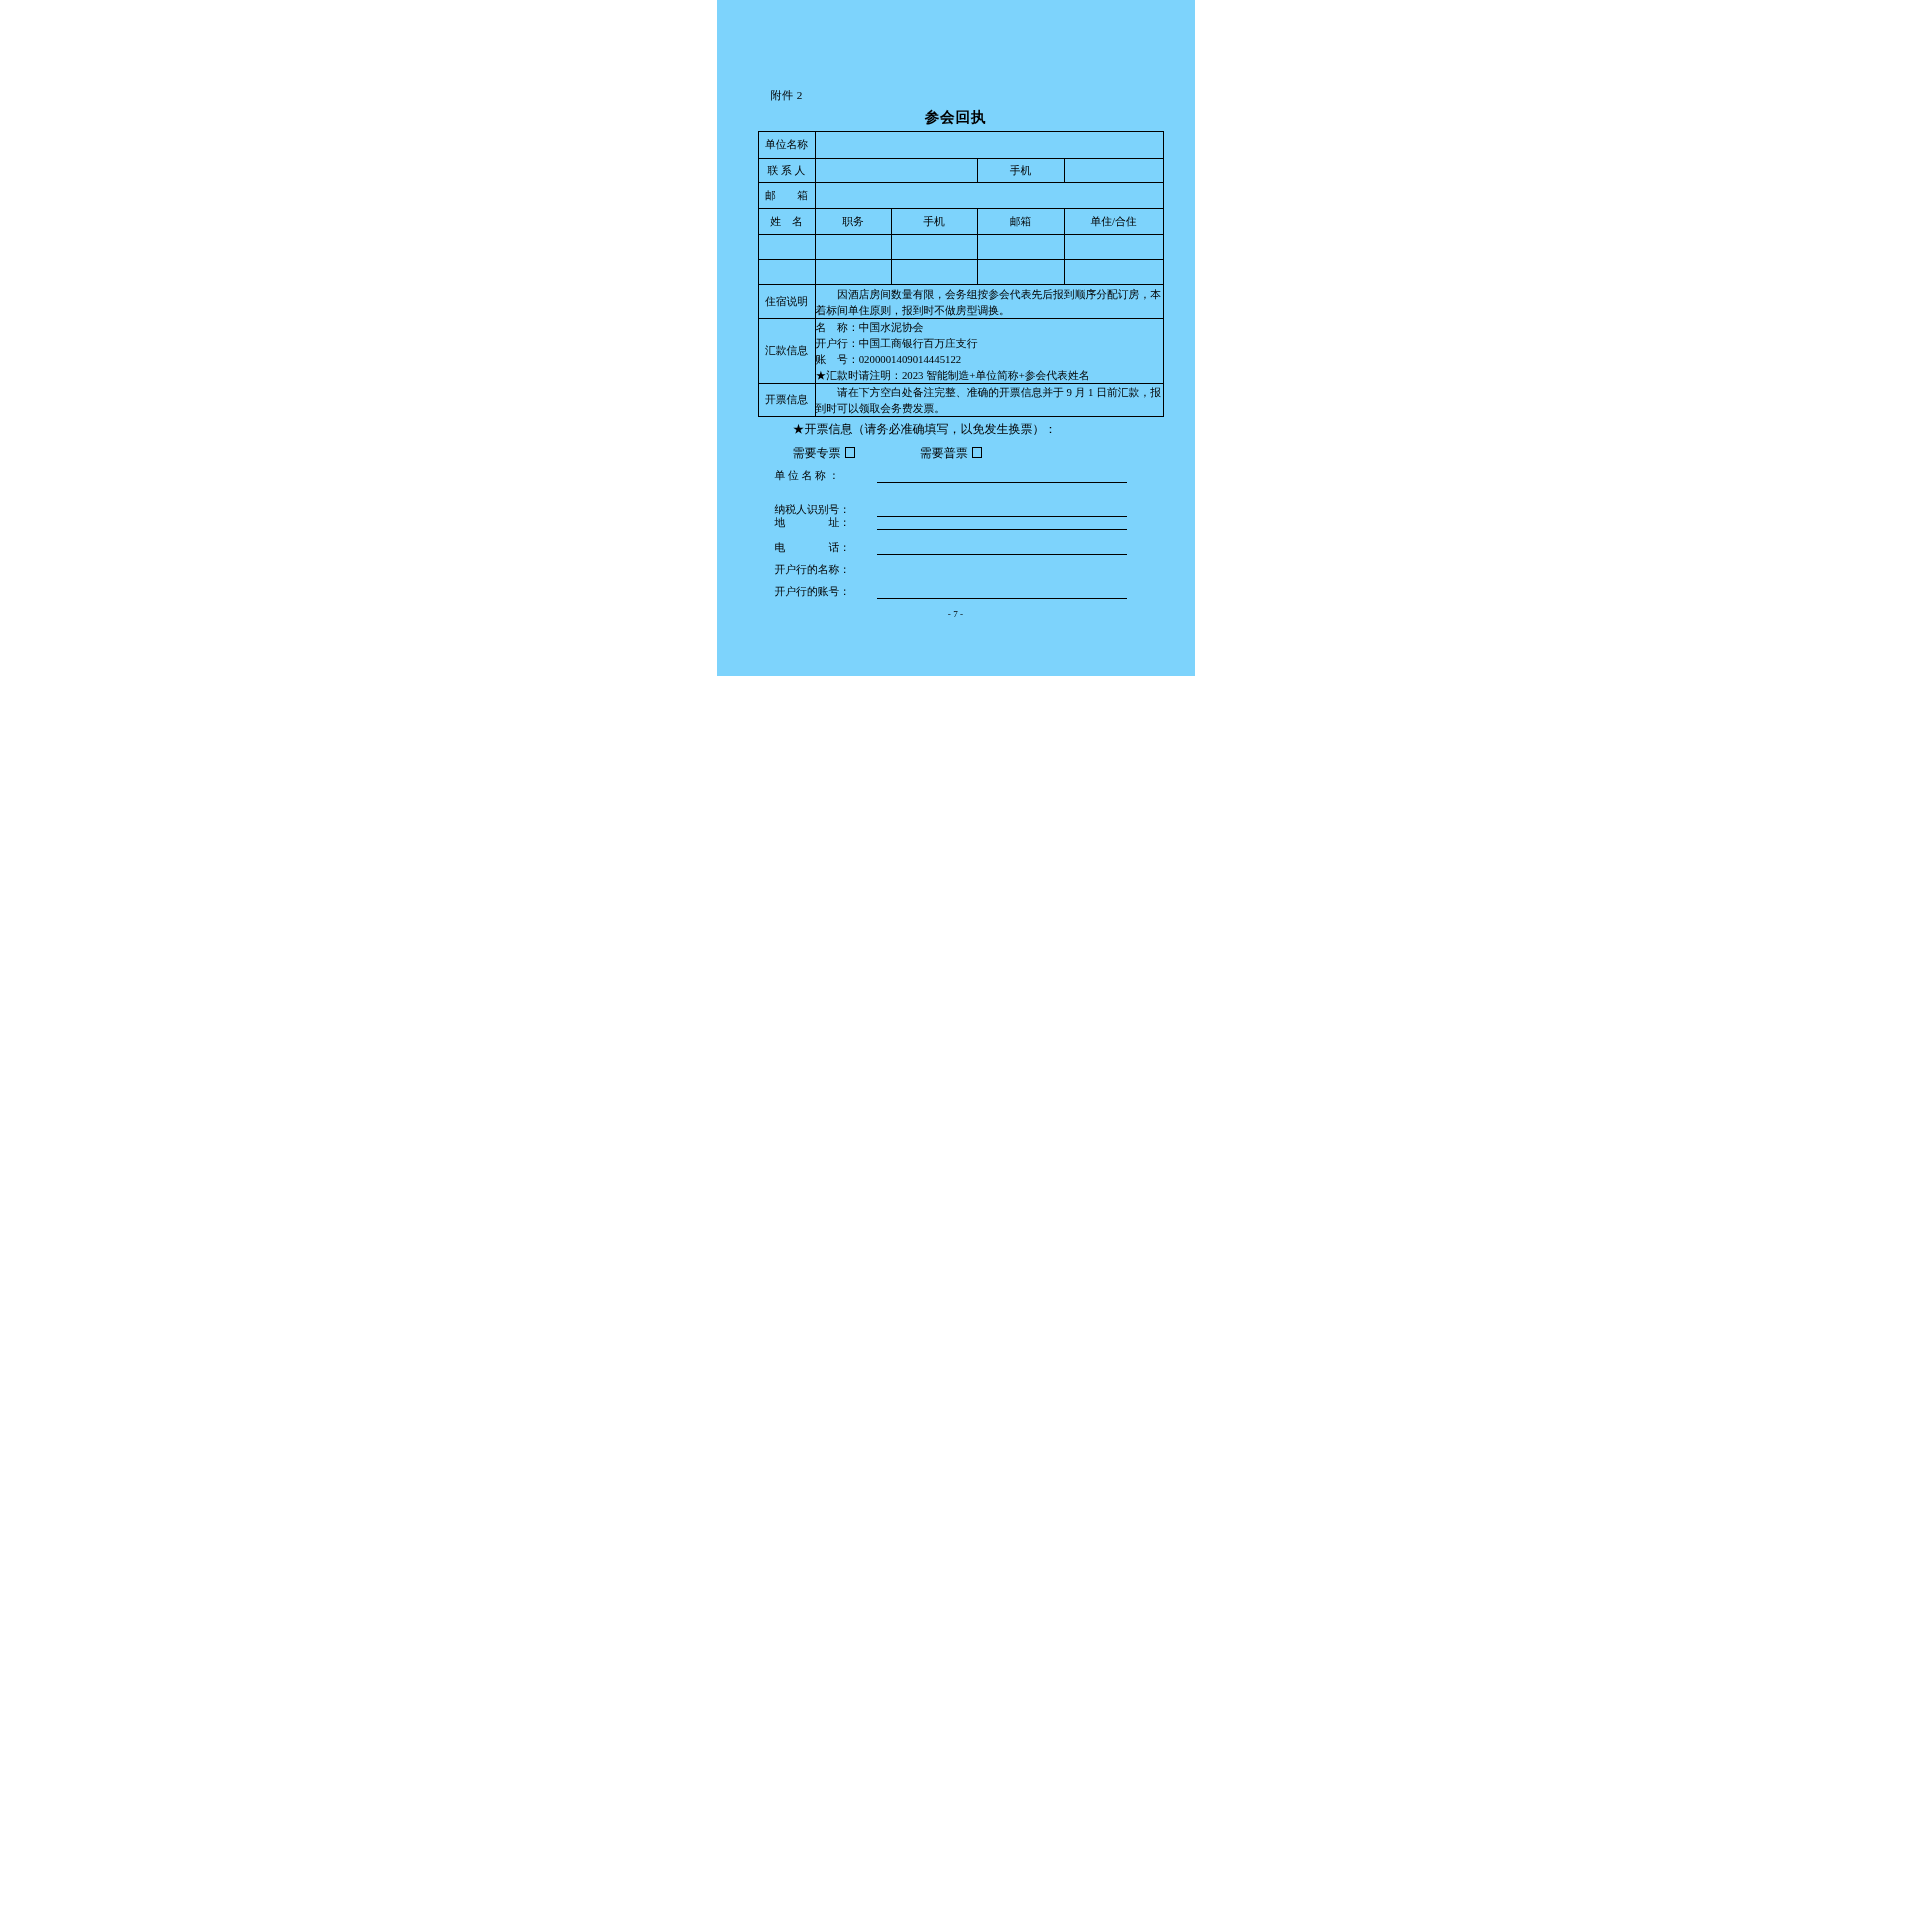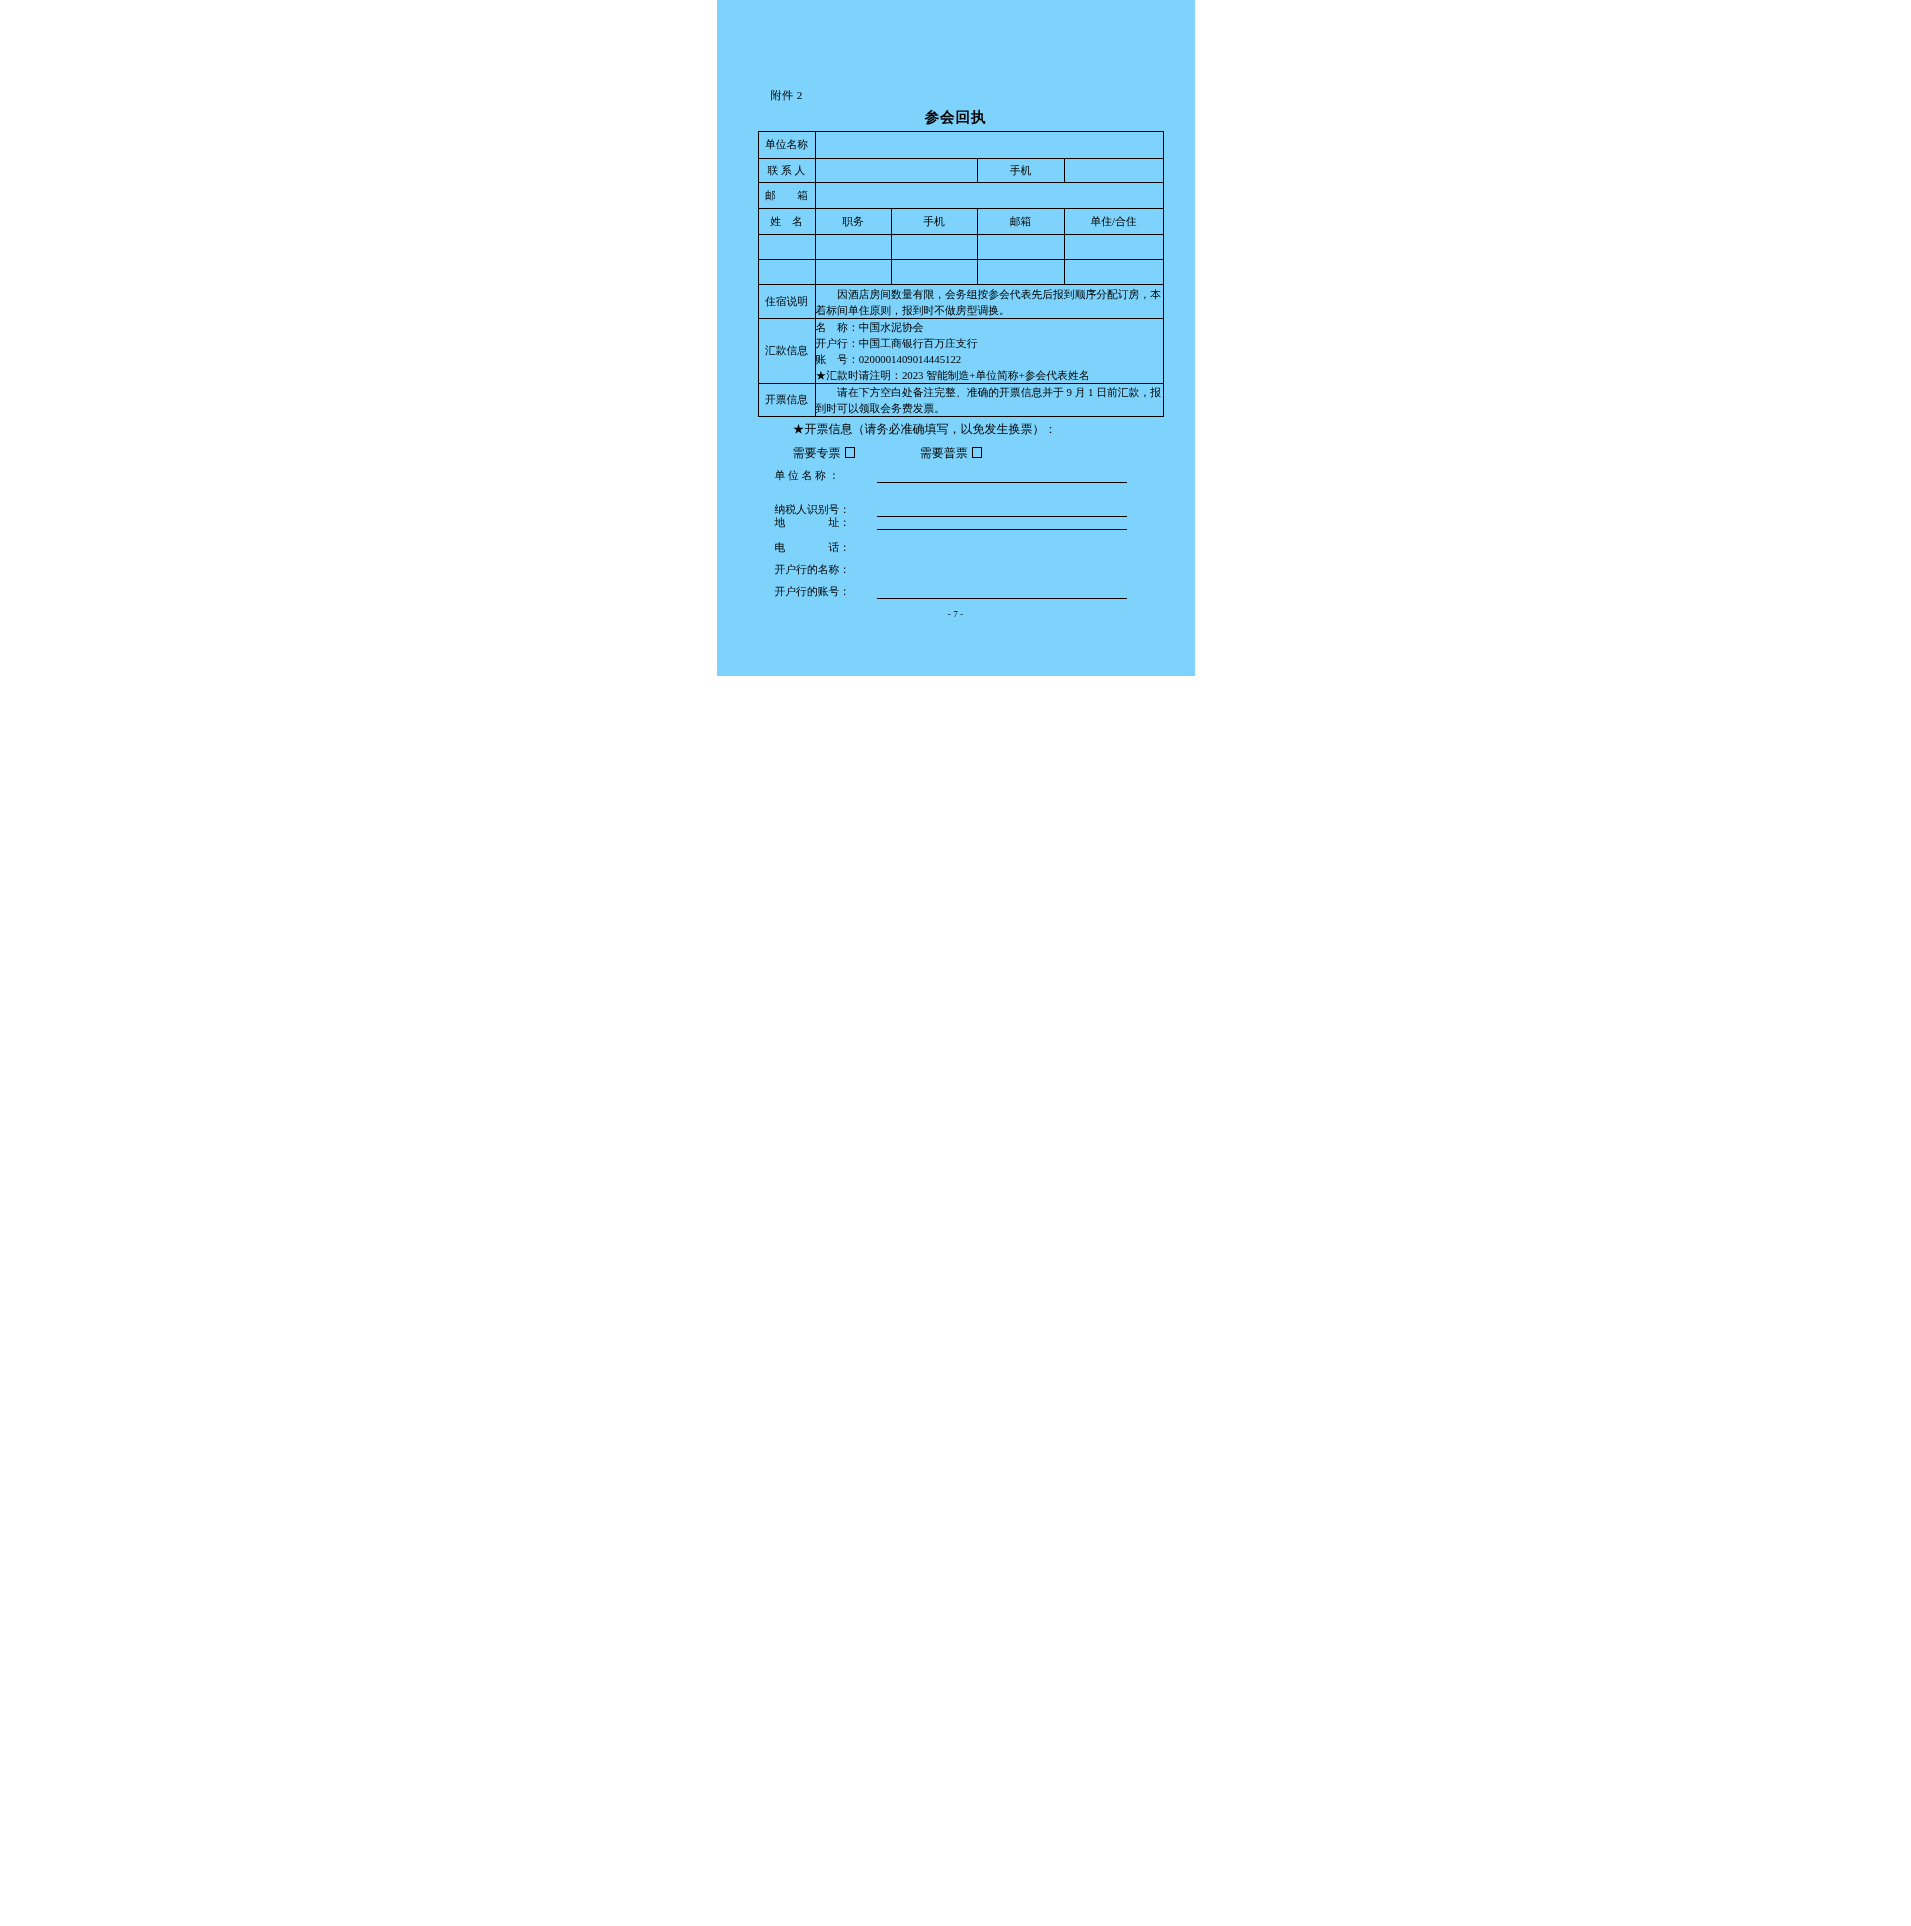--- a/index.html
+++ b/index.html
@@ -152,21 +152,21 @@
     <span class="field-blank"></span>
   </div>
   <div class="field-row" style="top:478px;margin-top:24px;">
     <span class="field-label">纳税人识别号：</span>
     <span class="field-blank"></span>
   </div>
   <div class="field-row" style="top:515px;">
     <span class="field-label">地　　　　址：</span>
     <span class="field-blank"></span>
   </div>
-  <div class="field-row" style="top:540px;flex-direction:column;">
+  <div class="field-row" style="top:540px;">
     <span class="field-label">电　　　　话：</span>
     <span class="field-blank"></span>
   </div>
   <div class="field-row" style="top:562px;flex-direction:column;">
     <span class="field-label">开户行的名称：</span>
     <span class="field-blank"></span>
   </div>
   <div class="field-row" style="top:584px;">
     <span class="field-label">开户行的账号：</span>
     <span class="field-blank"></span>

